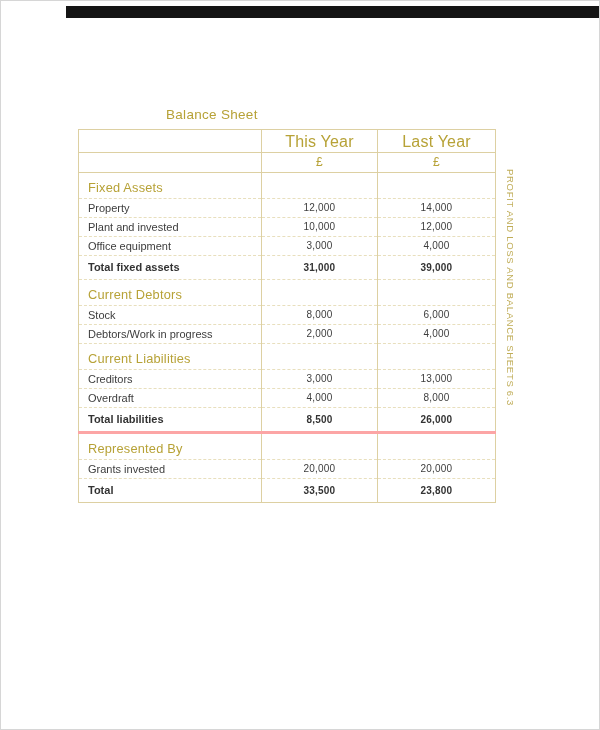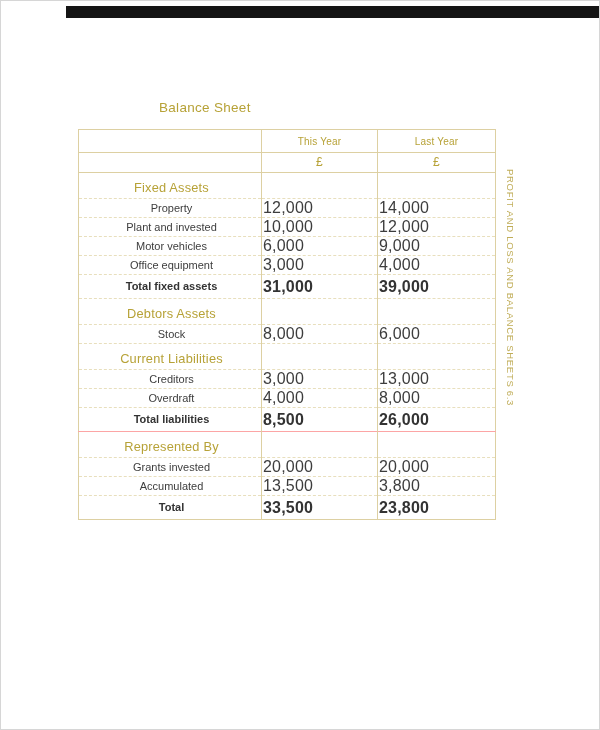--- a/index.html
+++ b/index.html
@@ -18,21 +18,21 @@
     background: #ffffff;
   }
   .top-bar {
     position: absolute;
     left: 65px; right: 0; top: 5px; height: 12px;
     background: #151515;
   }
   .title {
     position: absolute;
     left: 158px; top: 99px;
-    margin: 0;
+    margin: 7px;
     font-size: 13.5px;
     font-weight: normal;
     letter-spacing: 0.3px;
     color: #b7a237;
   }
   table.bs {
     position: absolute;
     left: 77px; top: 128px;
     width: 417px;
     border-collapse: collapse;
@@ -42,46 +42,47 @@
   table.bs td {
     vertical-align: middle;
     box-sizing: border-box;
   }
   
   table.bs td.num { border-left: 1px solid #ddd0a2; }
   
   tr.head-row td {
     border-bottom: 1px solid #ddd0a2;
     color: #b7a237;
-    font-size: 10px;
+    font-size: 16px;
     text-align: center;
     padding: 4px 0 3px;
     line-height: 15px;
   }
   tr.cur-row td {
     border-bottom: 1px solid #ddd0a2;
     color: #b7a237;
     font-size: 12px;
     text-align: center;
     padding: 2px 0;
     line-height: 15px;
   }
   
   tbody tr + tr td { border-top: 1px dashed #e8dfbd; }
-  tbody tr.solid-top td { border-top: 1px solid #fca5a5; }
+  tbody tr.solid-top td { border-top: 3px solid #fca5a5; }
   td.label-cell {
     padding-left: 9px;
     padding-right: 6px;
     color: #3d3d3d;
     font-size: 11px;
+    text-align: left;
+  }
+  td.num {
     text-align: center;
-  }
-  td.num {
     color: #3d3d3d;
-    font-size: 16px;
+    font-size: 10px;
     letter-spacing: 0.2px;
   }
   tr.section td { padding-top: 8px; padding-bottom: 4px; line-height: 13px; }
   tr.section td.label-cell {
     color: #b7a237;
     font-size: 12.8px;
     letter-spacing: 0.2px;
   }
   tr.item td { padding-top: 2px; padding-bottom: 2px; line-height: 14px; }
   tr.total td { padding-top: 4px; padding-bottom: 4px; line-height: 15px; font-weight: bold; color: #333333; }
@@ -134,43 +135,43 @@
           <td class="label-cell">Property</td>
           <td class="num">12,000</td>
           <td class="num">14,000</td>
         </tr>
         <tr class="item">
           <td class="label-cell">Plant and invested</td>
           <td class="num">10,000</td>
           <td class="num">12,000</td>
         </tr>
         <tr class="item">
-          <td class="label-cell">Motor vehicles</td>
-          <td class="num">6,000</td>
-          <td class="num">9,000</td>
-        </tr>
-        <tr class="item">
           <td class="label-cell">Office equipment</td>
           <td class="num">3,000</td>
           <td class="num">4,000</td>
         </tr>
         <tr class="total">
           <td class="label-cell">Total fixed assets</td>
           <td class="num">31,000</td>
           <td class="num">39,000</td>
         </tr>
         <tr class="section">
-          <td class="label-cell">Debtors Assets</td>
+          <td class="label-cell">Current Debtors</td>
           <td class="num"></td>
           <td class="num"></td>
         </tr>
         <tr class="item">
           <td class="label-cell">Stock</td>
           <td class="num">8,000</td>
           <td class="num">6,000</td>
+        </tr>
+        <tr class="item">
+          <td class="label-cell">Debtors/Work in progress</td>
+          <td class="num">2,000</td>
+          <td class="num">4,000</td>
         </tr>
         <tr class="section">
           <td class="label-cell">Current Liabilities</td>
           <td class="num"></td>
           <td class="num"></td>
         </tr>
         <tr class="item">
           <td class="label-cell">Creditors</td>
           <td class="num">3,000</td>
           <td class="num">13,000</td>
@@ -188,25 +189,20 @@
         <tr class="section solid-top">
           <td class="label-cell">Represented By</td>
           <td class="num"></td>
           <td class="num"></td>
         </tr>
         <tr class="item">
           <td class="label-cell">Grants invested</td>
           <td class="num">20,000</td>
           <td class="num">20,000</td>
         </tr>
-        <tr class="item">
-          <td class="label-cell">Accumulated</td>
-          <td class="num">13,500</td>
-          <td class="num">3,800</td>
-        </tr>
         <tr class="total">
           <td class="label-cell">Total</td>
           <td class="num">33,500</td>
           <td class="num">23,800</td>
         </tr>
       </tbody>
   </table>
 
   <div class="side-label">PROFIT AND LOSS AND BALANCE SHEETS 6.3</div>
 

